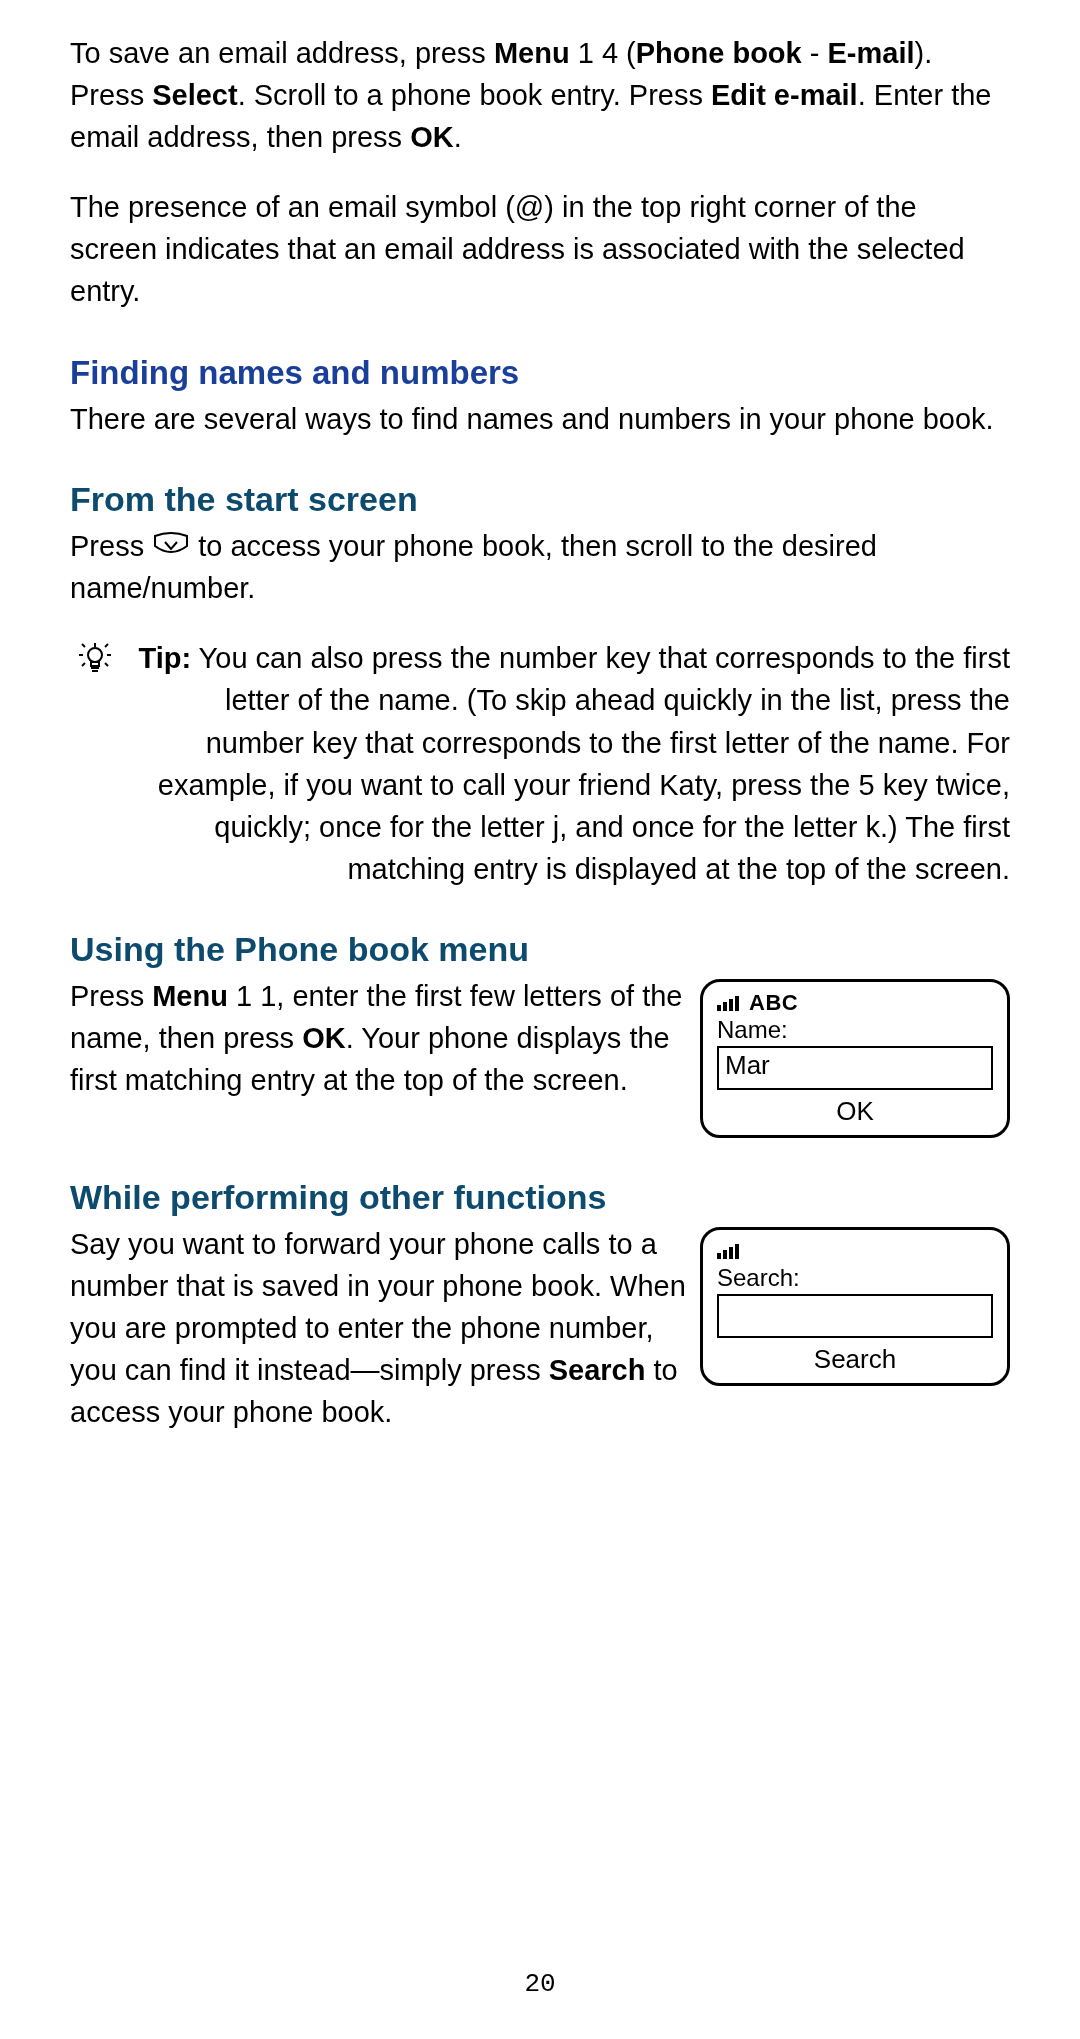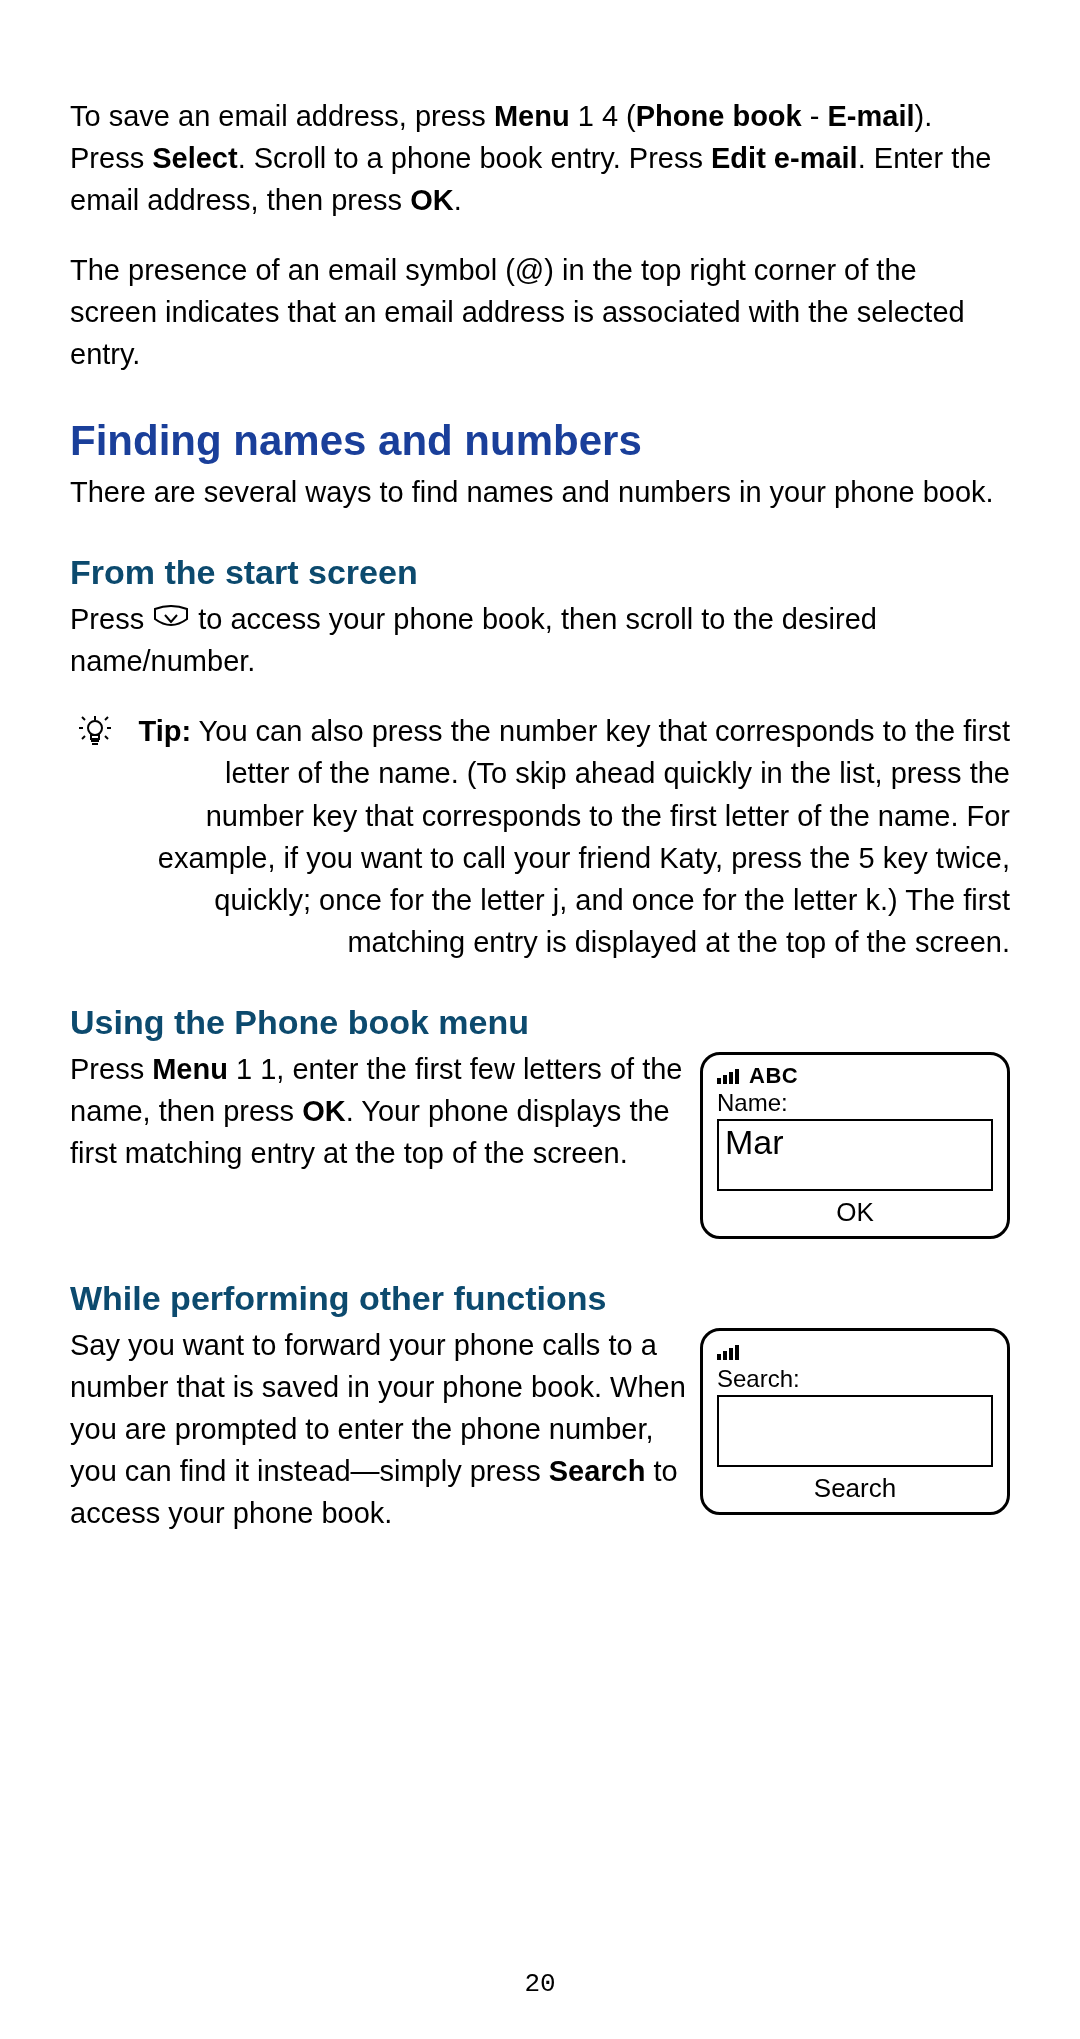--- a/index.html
+++ b/index.html
@@ -4,34 +4,34 @@
 <style>
   body {
     margin: 0;
     padding: 0;
     background: #ffffff;
     font-family: "Helvetica Neue", Arial, sans-serif;
     color: #000000;
     width: 1080px;
   }
   .page {
-    padding: 95px 70px 40px 70px;
+    padding: 32px 70px 40px 70px;
     box-sizing: border-box;
     width: 1080px;
     min-height: 2039px;
     position: relative;
   }
   .para {
     font-size: 29px;
     line-height: 1.45;
     margin: 0 0 28px 0;
   }
   .bold { font-weight: 700; }
   .h1 {
-    font-size: 42px;
+    font-size: 33px;
     font-weight: 700;
     color: #1a3f9a;
     margin: 42px 0 6px 0;
   }
   .h2 {
     font-size: 34px;
     font-weight: 600;
     color: #0c4a6e;
     margin: 40px 0 6px 0;
   }
@@ -85,22 +85,22 @@
     font-size: 22px;
     letter-spacing: 0.5px;
     text-align: right;
   }
   .field-label {
     font-size: 24px;
     margin-top: 2px;
   }
   .field-box {
     border: 2px solid #000;
-    height: 72px;
-    font-size: 34px;
+    height: 44px;
+    font-size: 26px;
     padding: 2px 6px 0 6px;
     box-sizing: border-box;
     margin-top: 2px;
   }
   .soft-key {
     text-align: center;
     font-size: 26px;
     margin-top: 6px;
   }
   .inline-icon {

